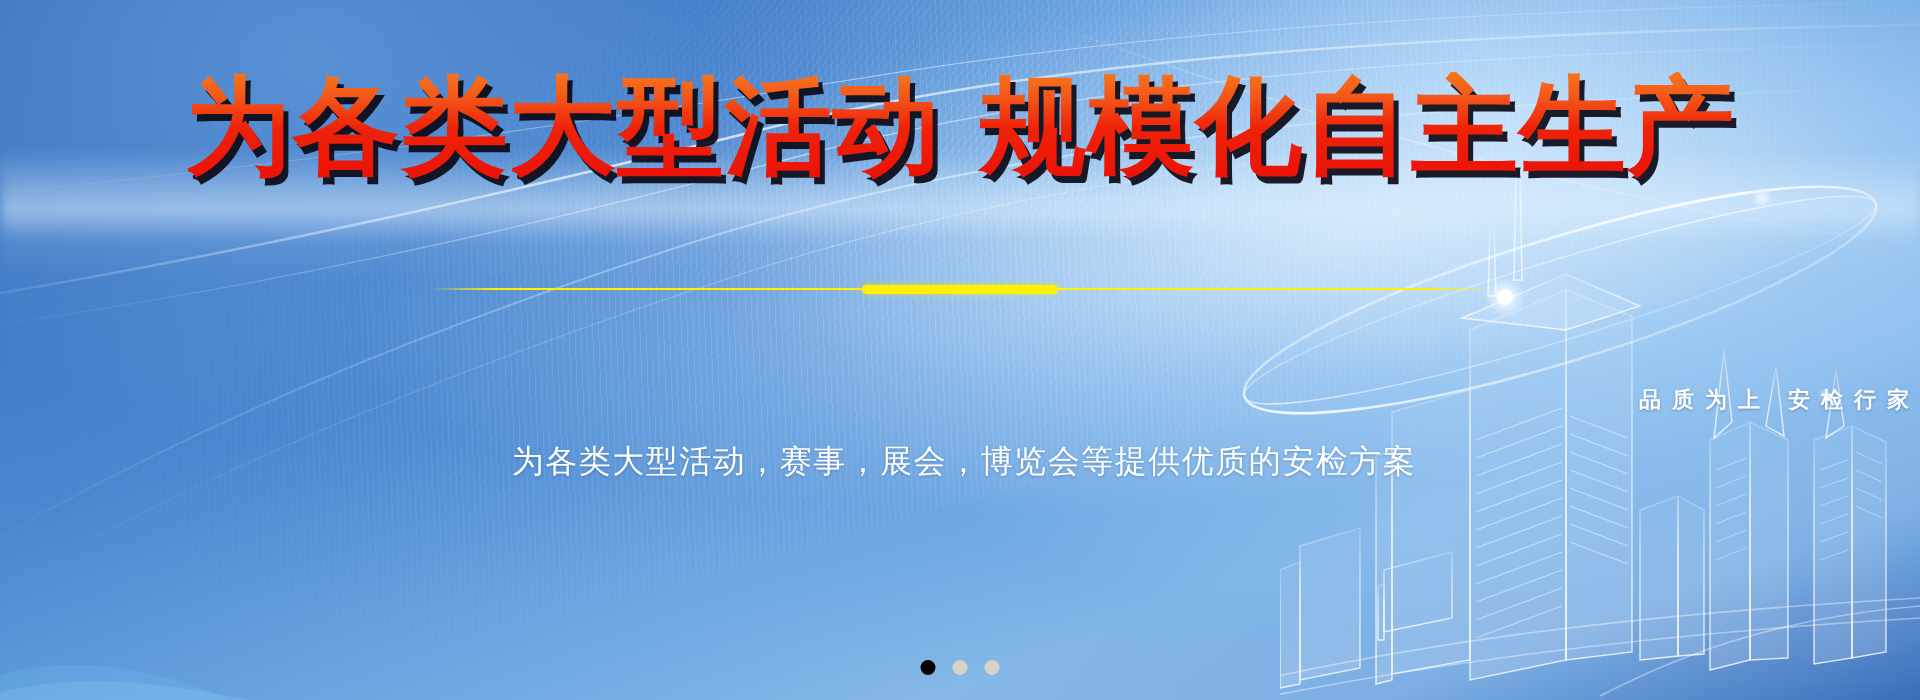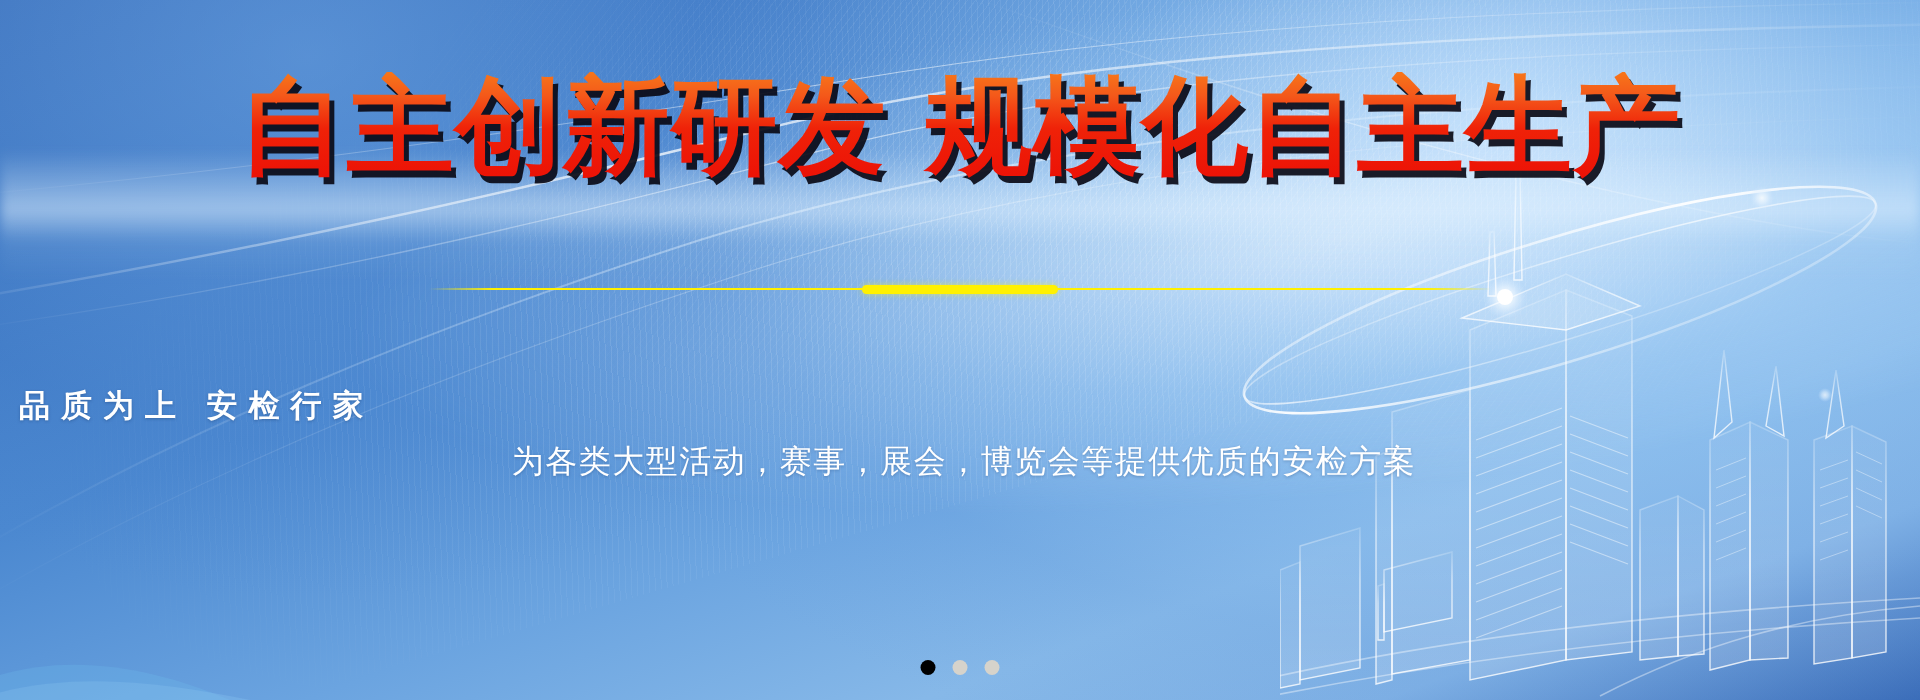--- a/index.html
+++ b/index.html
@@ -116,23 +116,23 @@
   }
   .divider .thick{
     position:relative;
     width:196px;height:9px;border-radius:5px;
     background:#fff100;
     box-shadow:0 0 6px rgba(255,241,0,.55);
   }
 
   .sub-primary{
     position:absolute;left:0;right:0;top:385px;
-    text-align:left;
+    text-align:right;
     color:#ffffff;
-    font-size:31px;
+    font-size:22px;
     font-weight:bold;
     letter-spacing:11px;
     text-indent:11px;
     text-shadow:0 1px 3px rgba(20,50,95,.35);
     white-space:nowrap;
     margin-left:8px;
   }
 
   .sub-secondary{
     position:absolute;left:8px;right:0;top:440px;
@@ -368,21 +368,21 @@
           <path d="M-20,540 C 160,500 360,474 640,458"></path>
           <path d="M-20,558 C 180,518 400,492 640,478"></path>
           <path d="M320,556 C 420,504 520,476 640,466"></path>
         </g>
       </svg>
     </div>
   </div>
 
   <div class="content">
 
-    <div class="headline">自主创新研发 规模化自主生产</div>
+    <div class="headline">为各类大型活动 规模化自主生产</div>
 
     <div class="divider">
       <span class="thin"></span>
       <span class="thick"></span>
     </div>
 
     <div class="sub-primary">品质为上  安检行家</div>
 
     <div class="sub-secondary">为各类大型活动，赛事，展会，博览会等提供优质的安检方案</div>
 

